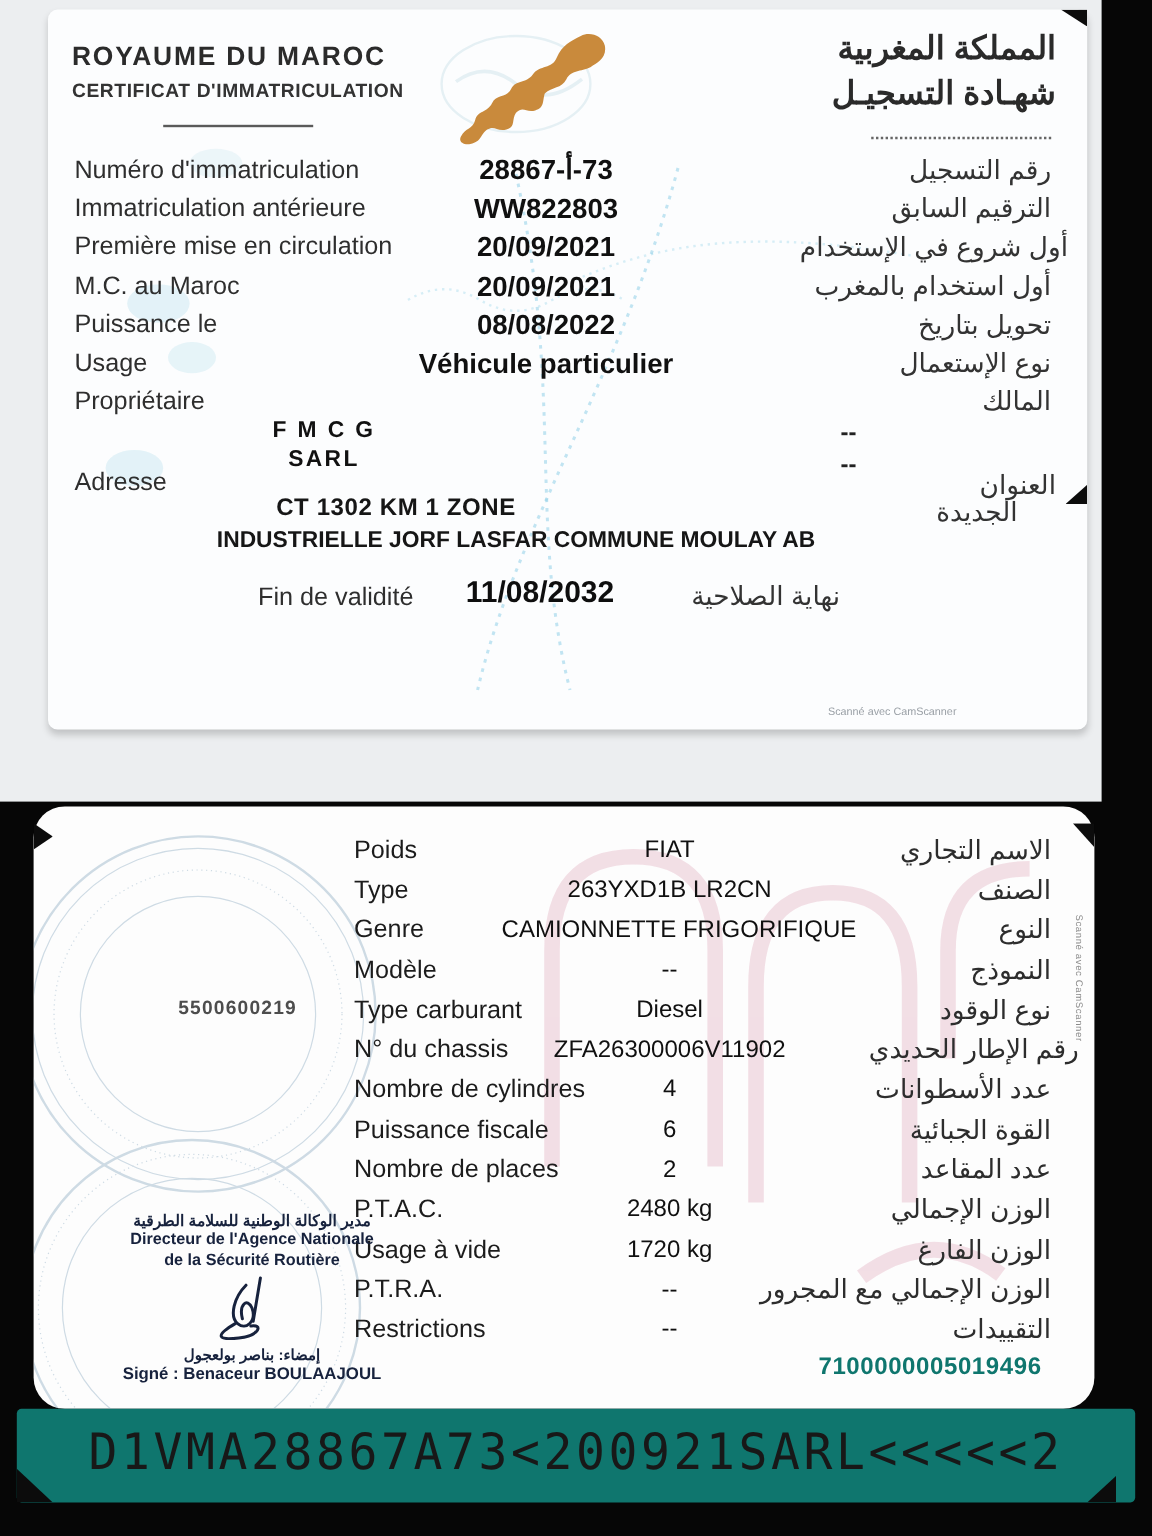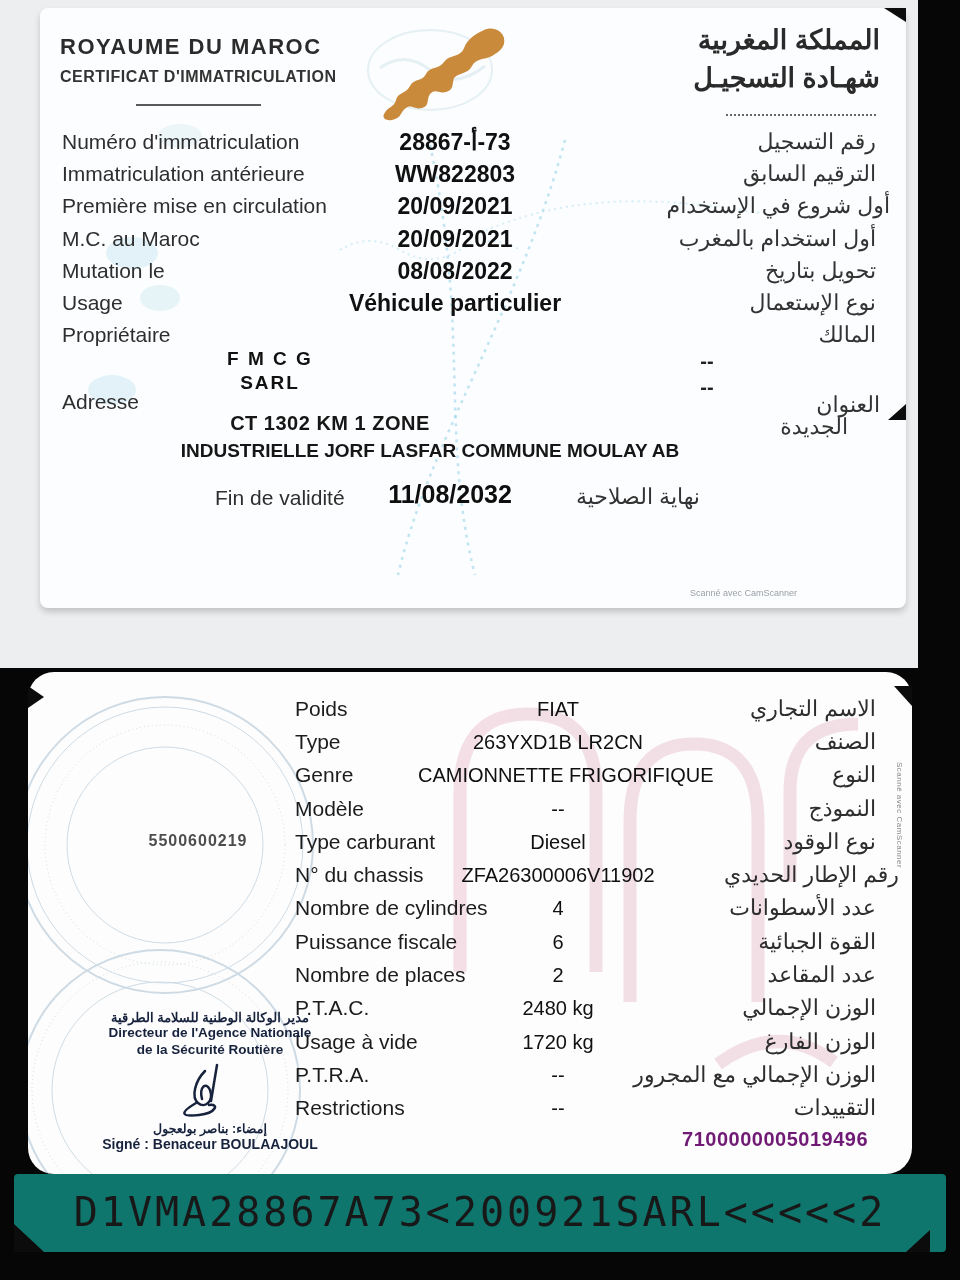--- a/index.html
+++ b/index.html
@@ -42,21 +42,21 @@
   .scan-note-front{position:absolute;left:650px;top:580px;font-size:9px;color:#9aa0a6;}
   
   #card-back{position:absolute;left:28px;top:672px;width:884px;height:502px;background:#fdfdfd;
     border-radius:26px;overflow:hidden;}
   #back-rows{position:absolute;left:0;top:20px;width:100%;}
   #back-rows .lbl{left:267px;font-size:21px;color:#1c1c1c;}
   #back-rows .val{left:390px;width:280px;text-align:center;font-size:20px;font-weight:400;color:#101010;}
   #back-rows .ar{right:36px;font-size:22px;color:#2d2d2d;}
   .serial-left{position:absolute;left:85px;top:160px;width:170px;text-align:center;font-size:16px;
     color:#4d4d4d;letter-spacing:1px;font-weight:700;}
-  .serial-right{position:absolute;right:44px;top:456px;font-size:20px;font-weight:700;color:#701a75;
+  .serial-right{position:absolute;right:44px;top:456px;font-size:20px;font-weight:700;color:#0f766e;
     letter-spacing:.5px;}
   .stamp{position:absolute;left:62px;top:338px;width:240px;text-align:center;color:#17223d;}
   .stamp .s-ar{font-size:13px;font-weight:700;}
   .stamp .s-fr{font-size:13.5px;font-weight:700;line-height:1.25;}
   .stamp .s-sig-ar{font-size:12.5px;font-weight:700;margin-top:2px;}
   .stamp .s-sig-fr{font-size:14px;font-weight:700;}
   .scan-note-back{position:absolute;right:8px;top:90px;writing-mode:vertical-rl;font-size:8px;
     color:#8a8a8a;letter-spacing:.5px;}
   
   #mrz-strip{position:absolute;left:14px;top:1174px;width:932px;height:78px;background:#0f766e;
@@ -120,21 +120,21 @@
           <span class="lbl">Première mise en circulation</span>
           <span class="val">20/09/2021</span>
           <span class="ar" dir="rtl">أول شروع في الإستخدام</span>
         </div>
         <div class="row" style="height: 32.2px;">
           <span class="lbl">M.C. au Maroc</span>
           <span class="val">20/09/2021</span>
           <span class="ar" dir="rtl">أول استخدام بالمغرب</span>
         </div>
         <div class="row" style="height: 32.2px;">
-          <span class="lbl">Mutation le</span>
+          <span class="lbl">Puissance le</span>
           <span class="val">08/08/2022</span>
           <span class="ar" dir="rtl">تحويل بتاريخ</span>
         </div>
         <div class="row" style="height: 32.2px;">
           <span class="lbl">Usage</span>
           <span class="val">Véhicule particulier</span>
           <span class="ar" dir="rtl">نوع الإستعمال</span>
         </div>
         <div class="row" style="height: 32.2px;">
           <span class="lbl">Propriétaire</span>

